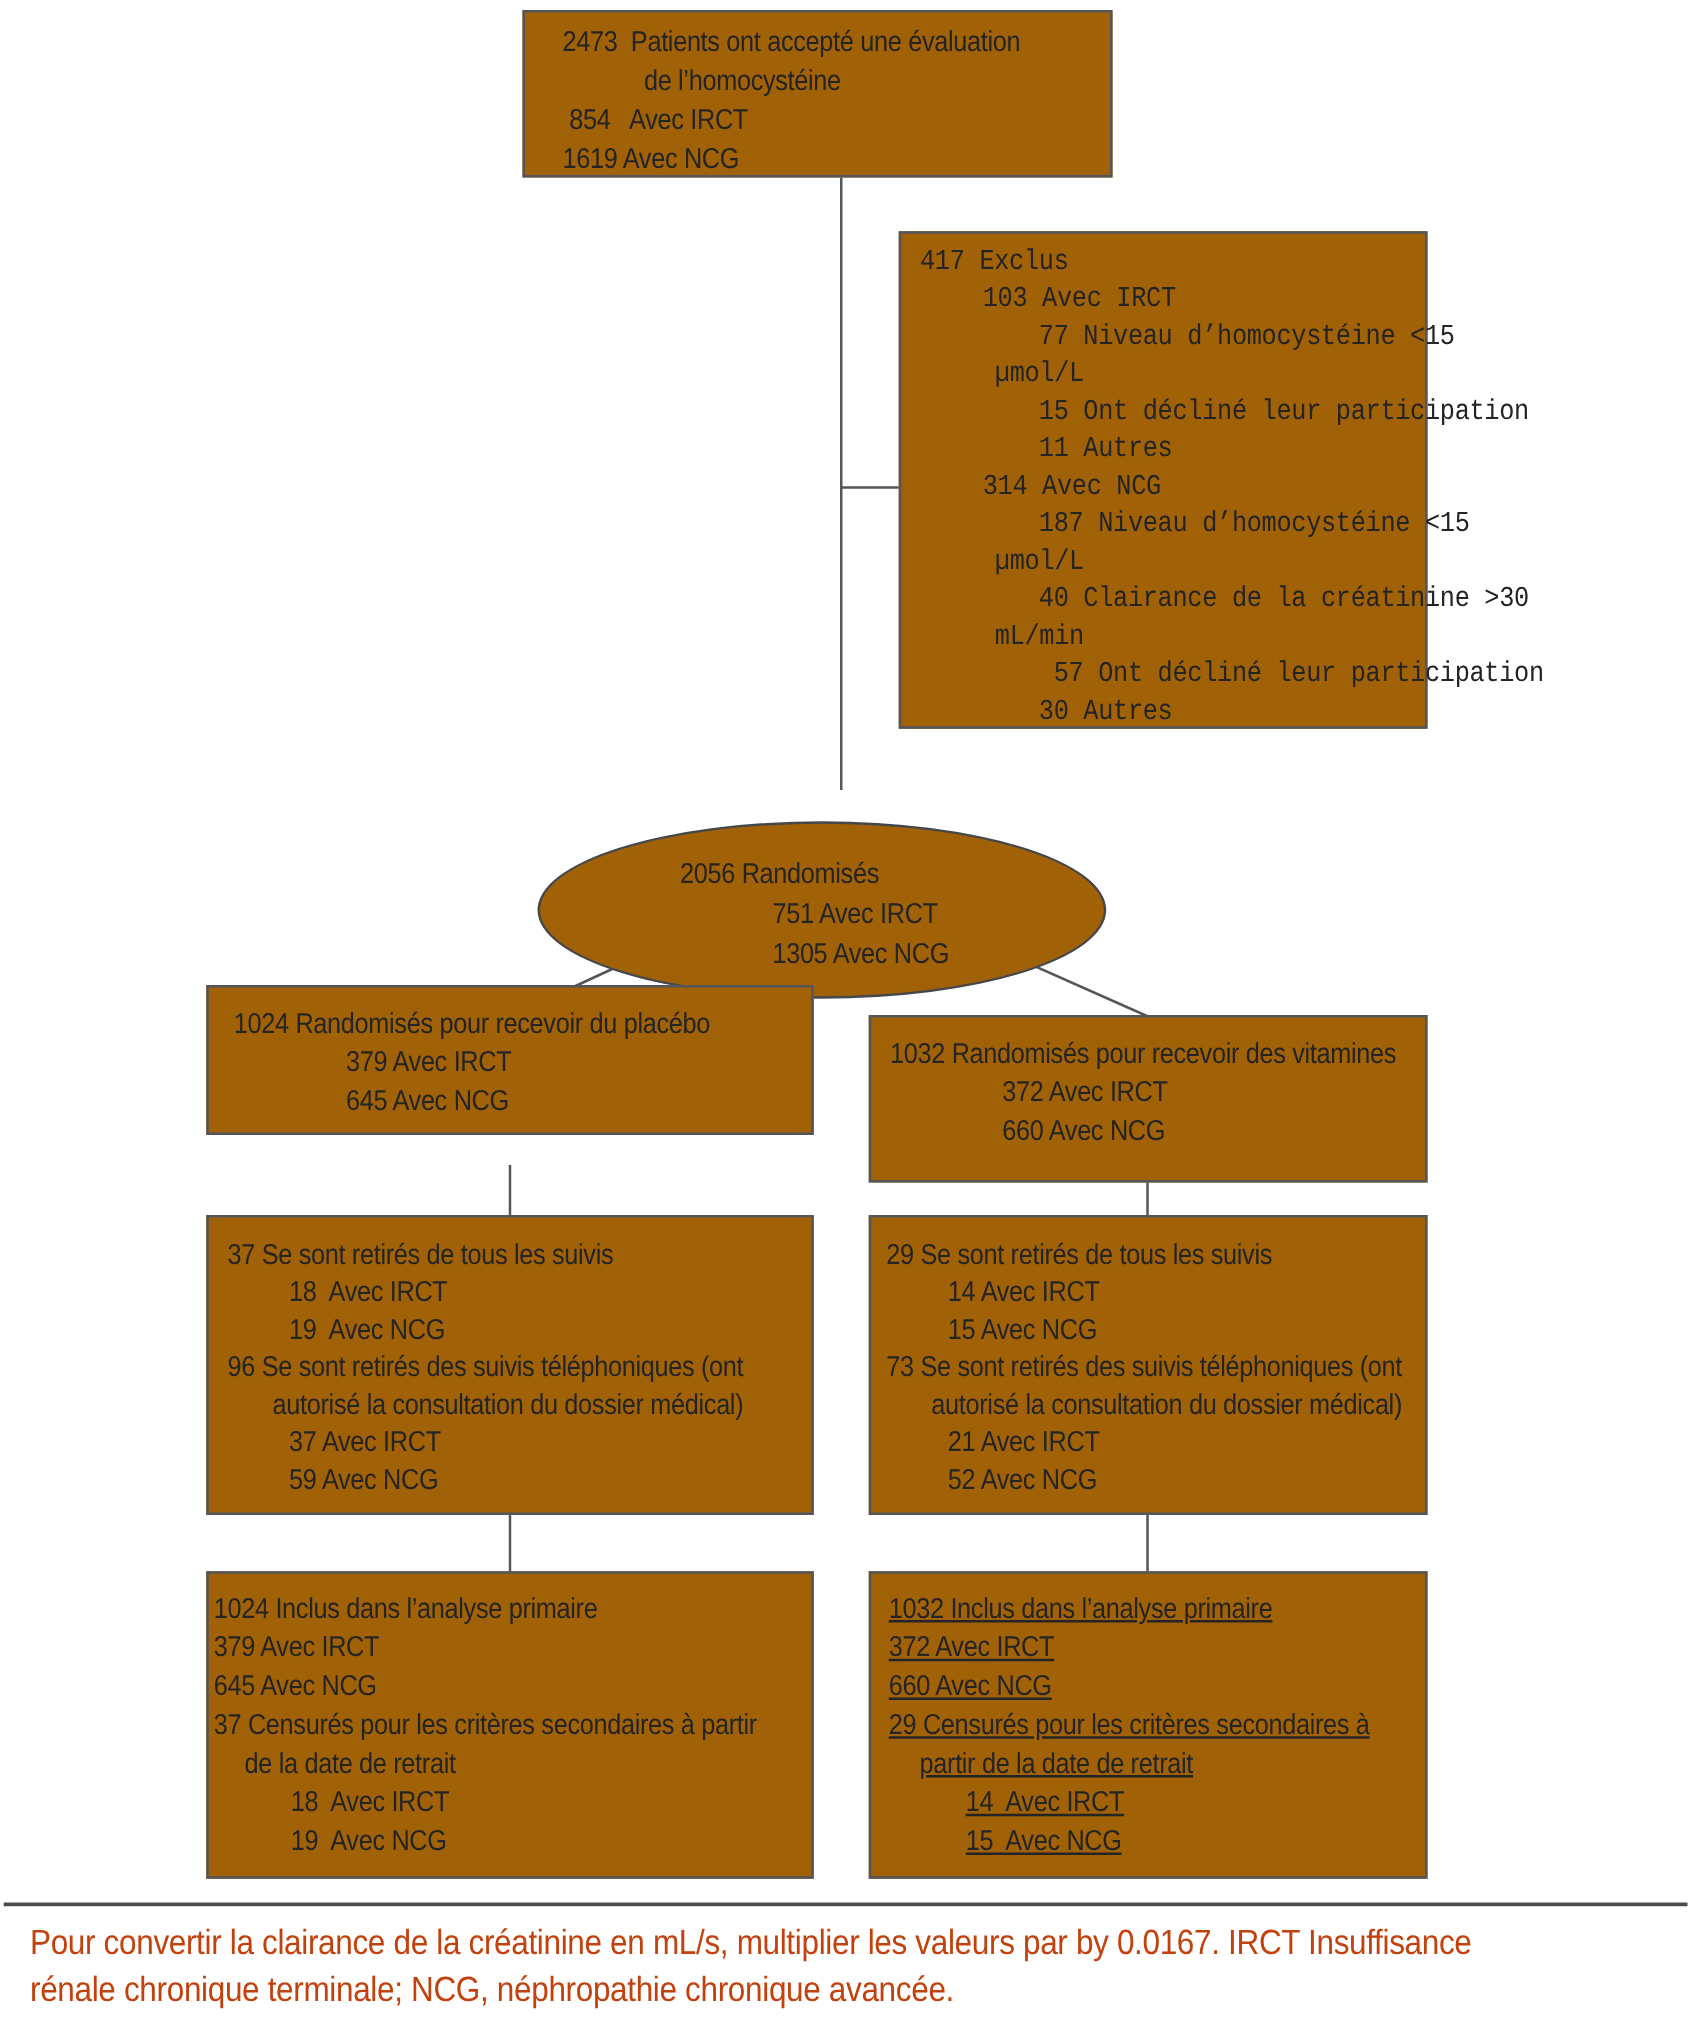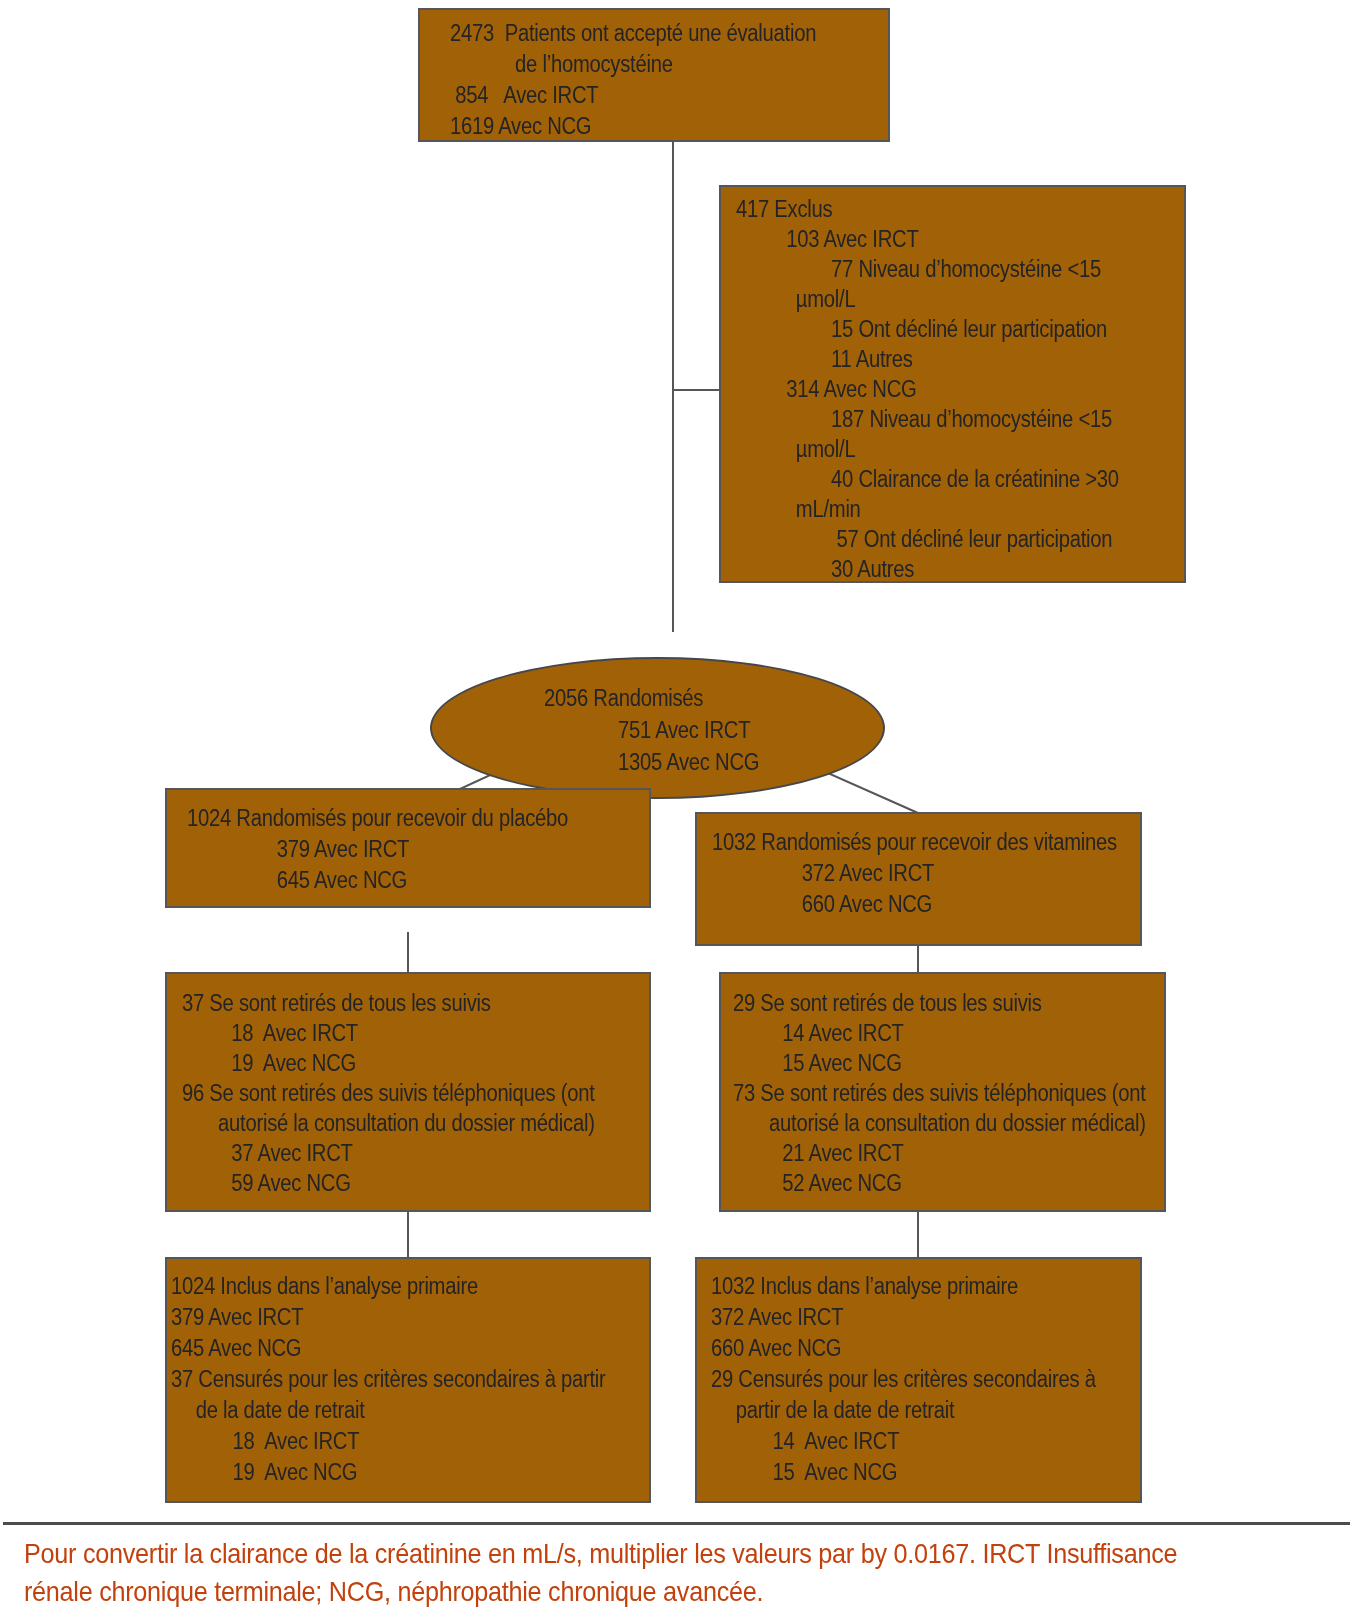--- a/index.html
+++ b/index.html
@@ -17,46 +17,46 @@
     transform:scaleX(0.88);transform-origin:left top;width:114%;
   }
   .bline{
     white-space:pre;font-size:23px;letter-spacing:-0.3px;color:#242325;
   }
   
   .n-assessed{left:418px;top:8px;width:472px;height:134px;padding:8px 0 0 30px;}
   .n-assessed .bline{line-height:31px;}
   .n-assessed .ic{padding-left:74px;}
 
-  .n-excluded{left:719px;top:185px;width:467px;height:398px;padding:7px 0 0 15px;}
+  .n-excluded{left:719px;top:185px;width:423px;height:398px;padding:7px 0 0 15px;font-family:Liberation Mono, monospace;}
   .n-excluded .bline{line-height:30px;}
   .n-excluded .i1{padding-left:57px;}
   .n-excluded .i2{padding-left:108px;}
   .n-excluded .ic{padding-left:68px;}
 
   .n-randomized{
     left:430px;top:657px;width:455px;height:142px;border-radius:50%;
     padding:23px 0 0 112px;border-color:#46474b;
   }
   .n-randomized .bline{line-height:32px;}
   .n-randomized .i1{padding-left:84px;}
 
   .n-placebo{left:165px;top:788px;width:486px;height:120px;padding:13px 0 0 20px;}
   .n-vitamins{left:695px;top:812px;width:447px;height:134px;padding:13px 0 0 15px;}
   .n-placebo .bline,.n-vitamins .bline{line-height:31px;}
   .n-placebo .i1,.n-vitamins .i1{padding-left:102px;}
 
   .n-placebo-wd{left:165px;top:972px;width:486px;height:240px;padding:14px 2px 0 15px;}
-  .n-vitamins-wd{left:719px;top:972px;width:447px;height:240px;padding:14px 0 0 12px;}
+  .n-vitamins-wd{left:695px;top:972px;width:447px;height:240px;padding:14px 0 0 12px;}
   .n-placebo-wd .bline,.n-vitamins-wd .bline{line-height:30px;}
   .n-placebo-wd .i1,.n-vitamins-wd .i1{padding-left:56px;}
   .n-placebo-wd .ic,.n-vitamins-wd .ic{padding-left:41px;}
 
   .n-placebo-an{left:165px;top:1257px;width:486px;height:246px;padding:12px 0 0 4px;}
-  .n-vitamins-an{left:695px;top:1257px;width:447px;height:246px;padding:12px 0 0 14px;}
+  .n-vitamins-an{left:695px;top:1257px;width:447px;height:246px;padding:12px 0 0 14px;text-decoration:underline;}
   .n-placebo-an .bline,.n-vitamins-an .bline{line-height:31px;}
   .n-placebo-an .i1,.n-vitamins-an .i1{padding-left:70px;}
   .n-placebo-an .ic,.n-vitamins-an .ic{padding-left:28px;}
 
   .rule{
     position:absolute;left:3px;top:1522px;width:1347px;height:0;
     border-top:3px solid #4c4c4e;z-index:1;
   }
   .footnote{
     position:absolute;left:24px;top:1535px;width:1345px;z-index:1;

